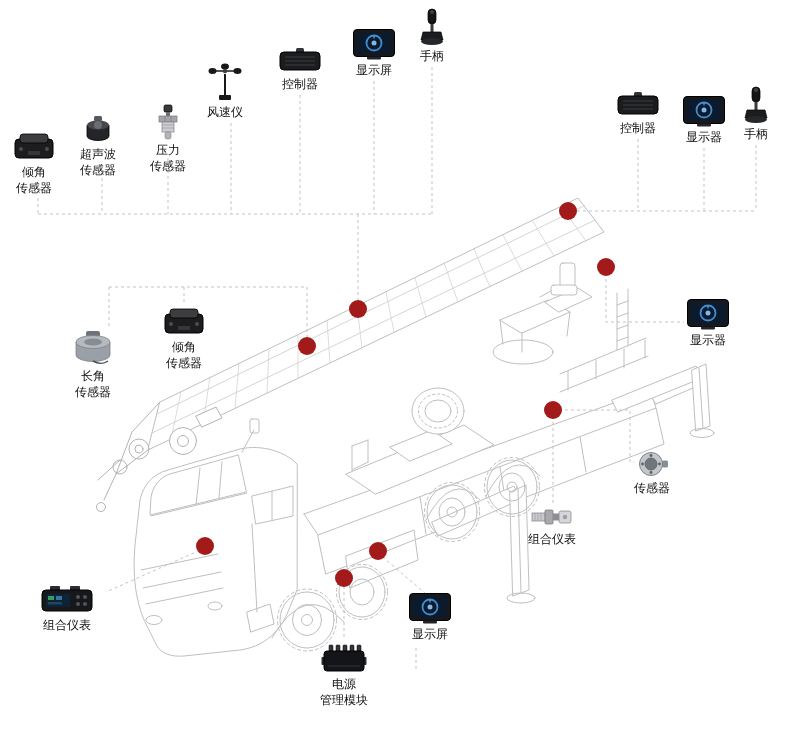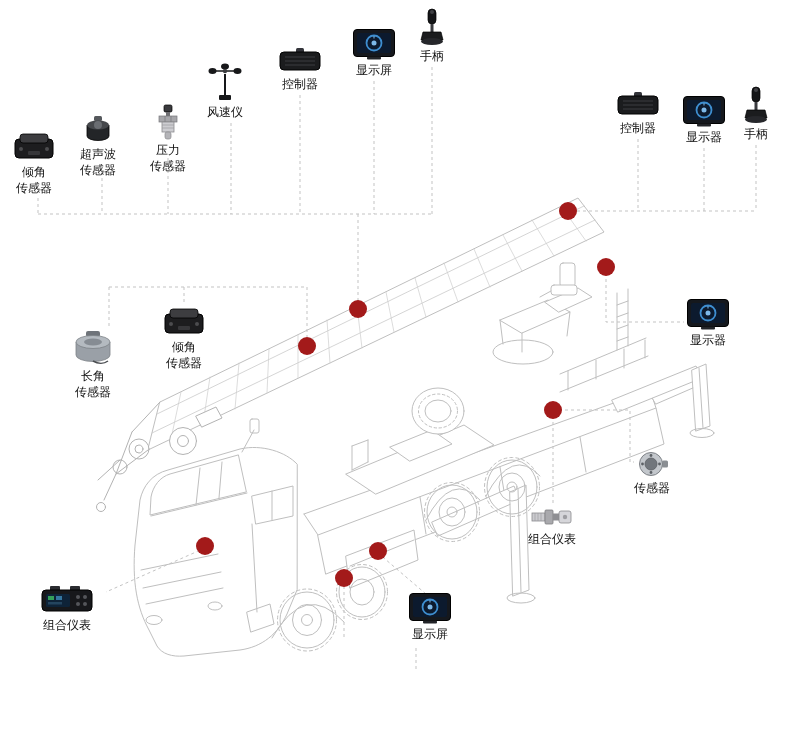--- a/index.html
+++ b/index.html
@@ -348,20 +348,27 @@
         <use href="#sym-pressh"></use>
       </svg>
     <div class="label">组合仪表</div>
   </div>
   <div class="comp" style="left:408px;top:592px">
     <svg width="44" height="32" viewBox="0 0 44 32">
         <use href="#sym-disp"></use>
       </svg>
     <div class="label">显示屏</div>
   </div>
+  <div class="comp" style="left:320px;top:642px">
+    <svg width="46" height="32" viewBox="0 0 46 32">
+        <use href="#sym-powmod"></use>
+      </svg>
+    <div class="label">电源
+管理模块</div>
+  </div>
   <div class="comp" style="left:40px;top:585px">
     <svg width="54" height="30" viewBox="0 0 54 30">
         <use href="#sym-inst"></use>
       </svg>
     <div class="label">组合仪表</div>
   </div>
 
 </div>
 
 </body></html>

